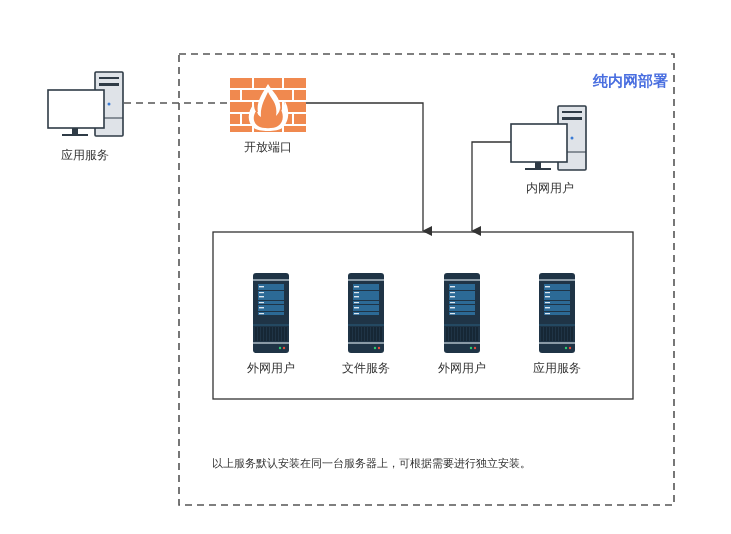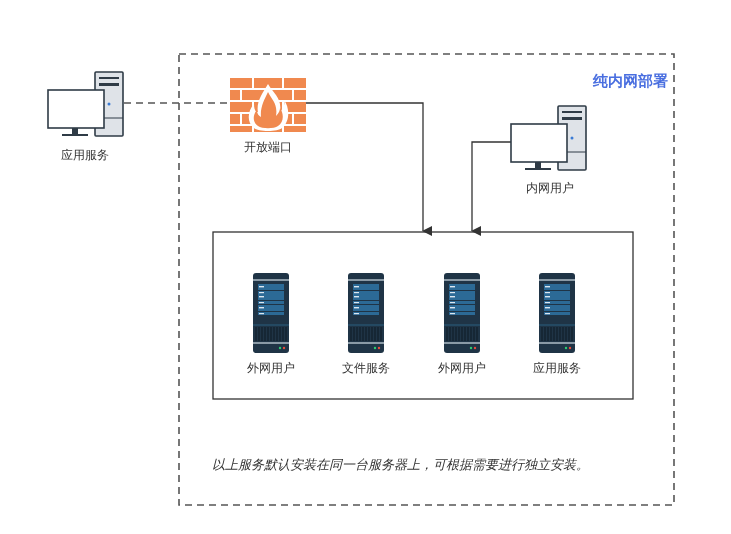--- a/index.html
+++ b/index.html
@@ -1,20 +1,20 @@
 <!DOCTYPE html>
 <html><head>
 <meta charset="utf-8">
 <style>
   html,body{margin:0;padding:0;background:#ffffff;}
   body{width:731px;height:534px;position:relative;overflow:hidden;font-family:"DejaVu Sans","Liberation Sans",sans-serif;color:#333333;}
   svg.canvas{position:absolute;left:0;top:0;}
   .lbl{position:absolute;font-size:12px;color:#333333;white-space:nowrap;text-align:center;}
   .title{position:absolute;font-size:15px;font-weight:bold;color:#4169e1;white-space:nowrap;}
-  .note{position:absolute;font-size:13px;color:#333333;white-space:nowrap;font-style:italic;}
+  .note{position:absolute;font-size:11px;color:#333333;white-space:nowrap;}
 </style>
 </head>
 <body>
 
 <svg class="canvas" width="731" height="534" viewBox="0 0 731 534">
   <defs>
     <marker id="arr" markerWidth="10" markerHeight="10" refX="5" refY="9" orient="auto" markerUnits="userSpaceOnUse">
       <path d="M0,0 L10,0 L5,10 Z" fill="#333"></path>
     </marker>
     <g id="pc">

